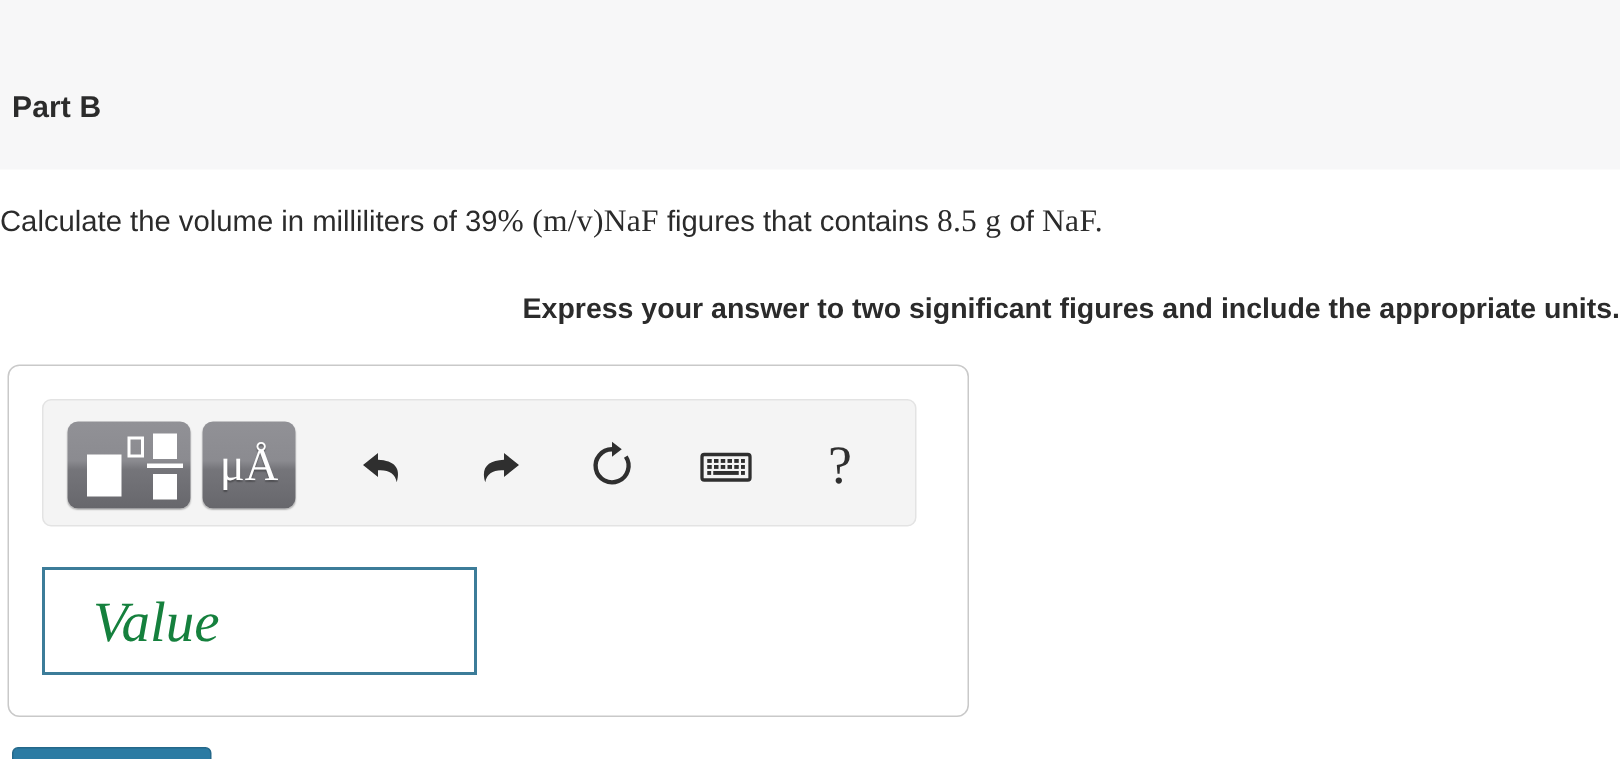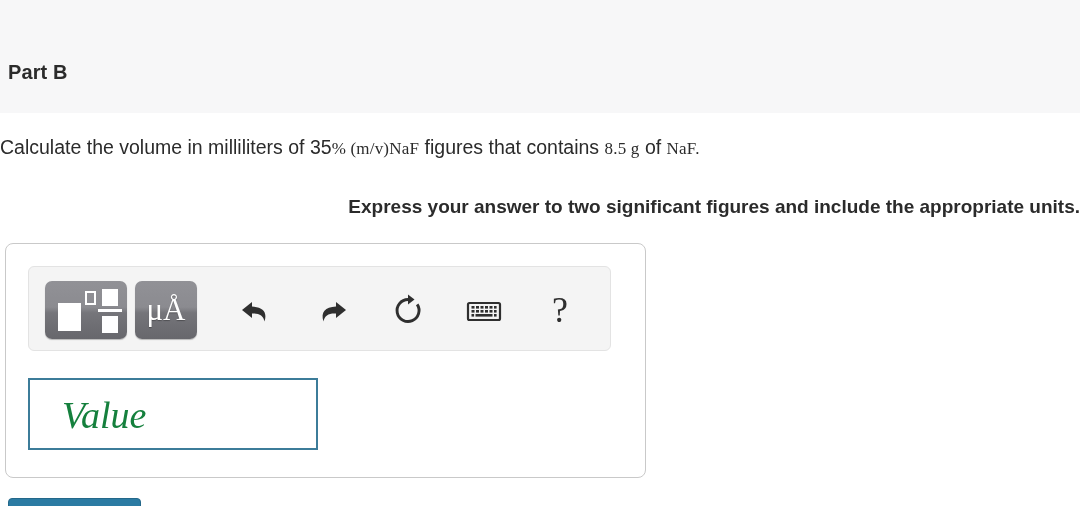--- a/index.html
+++ b/index.html
@@ -43,21 +43,21 @@
     left: 0;
     top: 134px;
     width: 1080px;
     font-size: 19.5px;
     color: #2b2b2b;
     white-space: nowrap;
     line-height: 26px;
   }
   .mathjax {
     font-family: "Liberation Serif", serif;
-    font-size: 17px;
+    font-size: 21px;
     letter-spacing: 0.2px;
   }
   .instruction-text {
     position: absolute;
     left: 0;
     top: 196px;
     width: 1080px;
     font-size: 19px;
     font-weight: bold;
     color: #2b2b2b;
@@ -212,21 +212,21 @@
   }
 </style>
 </head>
 <body>
 
 <div class="part-header">
   <div class="part-header-title">Part B</div>
 </div>
 
 <div class="question-text">
-  <span>Calculate the volume in milliliters of </span><span>35</span><span class="mathjax">% (m/v)</span><span class="mathjax">NaF</span><span> figures that contains </span><span class="mathjax">8.5 g</span><span> of </span><span class="mathjax">NaF</span><span class="mathjax">.</span>
+  <span>Calculate the volume in milliliters of </span><span>39</span><span class="mathjax">% (m/v)</span><span class="mathjax">NaF</span><span> figures that contains </span><span class="mathjax">8.5 g</span><span> of </span><span class="mathjax">NaF</span><span class="mathjax">.</span>
 </div>
 
 <div class="instruction-text">Express your answer to two significant figures and include the appropriate units.</div>
 
 <div class="answer-box">
 
   <div class="toolbar">
 
     <div class="tool-btn tool-btn-template">
       <div class="tmpl-icon">

